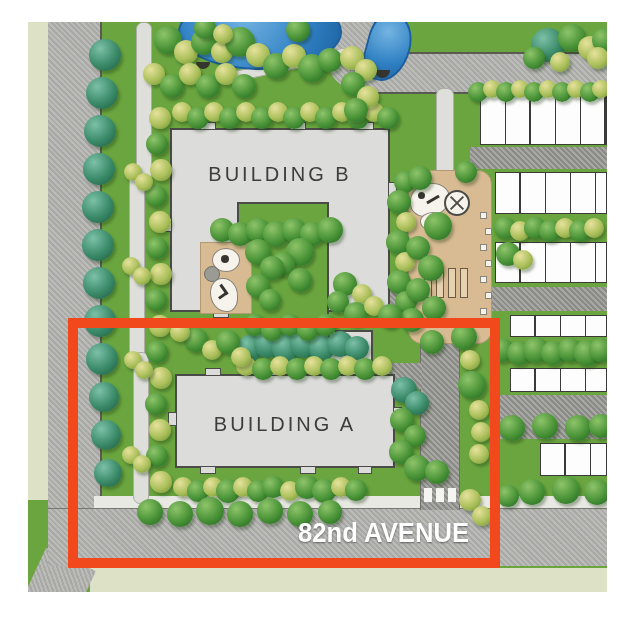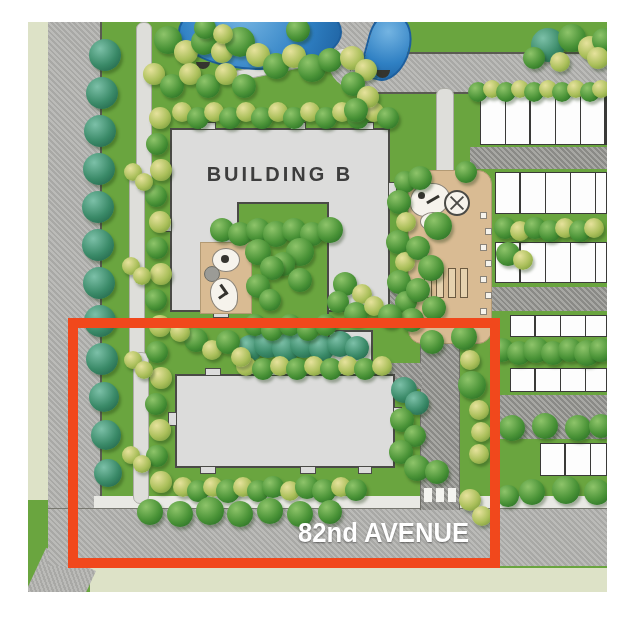--- a/index.html
+++ b/index.html
@@ -8,21 +8,21 @@
   .abs{position:absolute;}
   .pale{background:var(--c-pale,#dde2c7);}
   .road{background:var(--c-road,#b5b5b2);
         background-image:repeating-linear-gradient(45deg,rgba(255,255,255,.08) 0 2px,rgba(0,0,0,.07) 2px 4px);}
   .lane{background:var(--c-lane,#9d9d99);
         background-image:repeating-linear-gradient(45deg,rgba(255,255,255,.10) 0 2px,rgba(0,0,0,.12) 2px 4px);}
   .path{background:var(--c-path,#dededa);border:1px solid #adada6;border-radius:7px;}
   .bldg{background:var(--c-building,#dcdcdb);border:2px solid var(--c-building-border,#4a4a46);box-sizing:border-box;}
   .bldg-tab{background:var(--c-building,#dcdcdb);border:1.5px solid var(--c-building-border,#4a4a46);box-sizing:border-box;}
   .bldg-label{display:flex;align-items:center;justify-content:center;
-      font-weight:bold;font-size:20px;letter-spacing:3px;color:var(--c-label,#3d3d3d);z-index:12;}
+      font-weight:normal;font-size:20px;letter-spacing:3px;color:var(--c-label,#3d3d3d);z-index:12;}
   .row{background:var(--c-unit,#fdfdfd);border:1.6px solid var(--c-unit-border,#3a3a38);box-sizing:border-box;
       background-image:repeating-linear-gradient(90deg,transparent 0,transparent 23.5px,var(--c-unit-border,#3a3a38) 23.5px,var(--c-unit-border,#3a3a38) 25px);}
   .tree{position:absolute;border-radius:50%;box-shadow:2px 3px 3px rgba(25,55,15,.35);z-index:20;}
   .tree.d{background:radial-gradient(circle at 35% 30%,#8ec46a,#4a9337 55%,#1f6420 100%);}
   .tree.y{background:radial-gradient(circle at 35% 30%,#e6e29c,#aabf5a 55%,#6b8f33 100%);}
   .tree.t{background:radial-gradient(circle at 35% 30%,#7cc0a8,#3a8a68 55%,#1c5b41 100%);}
   .pond{background:radial-gradient(circle at 40% 25%,#74b4e2,var(--c-pond,#2f80c3) 60%,var(--c-pond-deep,#1d5f9e));
         border:2px solid var(--c-pond-deep,#1d5f9e);}
   .plaza{background:var(--c-plaza,#d9bb93);border:1px solid #b39a74;}
   .blob{background:#f6f3ec;border:1.5px solid #8a8378;}
@@ -123,20 +123,21 @@
 
   <div class="abs bldg" style="left:300px;top:308px;width:45px;height:52px;"></div>
   <div class="abs bldg" style="left:147px;top:352px;width:220px;height:94px;"></div>
   <div class="abs bldg-tab" style="left:177px;top:346px;width:16px;height:8px;"></div>
   <div class="abs bldg-tab" style="left:234px;top:346px;width:16px;height:8px;"></div>
   <div class="abs bldg-tab" style="left:140px;top:390px;width:9px;height:14px;"></div>
   <div class="abs bldg-tab" style="left:365px;top:385px;width:9px;height:14px;"></div>
   <div class="abs bldg-tab" style="left:172px;top:444px;width:16px;height:8px;"></div>
   <div class="abs bldg-tab" style="left:272px;top:444px;width:16px;height:8px;"></div>
   <div class="abs bldg-tab" style="left:330px;top:444px;width:14px;height:8px;"></div>
+  <div class="abs bldg-label" style="left:147px;top:390px;width:220px;height:24px;">BUILDING A</div>
 
   <div id="trees">
         <div class="tree t" style="left: 61px; top: 17px; height: 32px; width: 32px;"></div>
         <div class="tree t" style="left: 58px; top: 55px; height: 32px; width: 32px;"></div>
         <div class="tree t" style="left: 56px; top: 93px; height: 32px; width: 32px;"></div>
         <div class="tree t" style="left: 55px; top: 131px; height: 32px; width: 32px;"></div>
         <div class="tree t" style="left: 54px; top: 169px; height: 32px; width: 32px;"></div>
         <div class="tree t" style="left: 54px; top: 207px; height: 32px; width: 32px;"></div>
         <div class="tree t" style="left: 55px; top: 245px; height: 32px; width: 32px;"></div>
         <div class="tree t" style="left: 56px; top: 283px; height: 32px; width: 32px;"></div>

